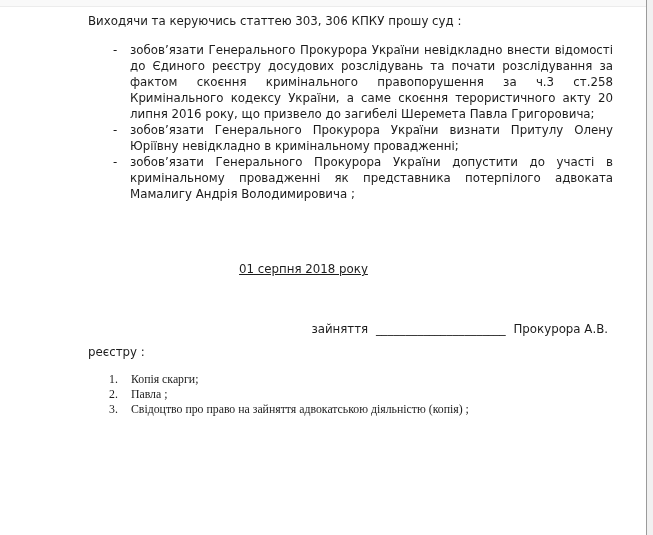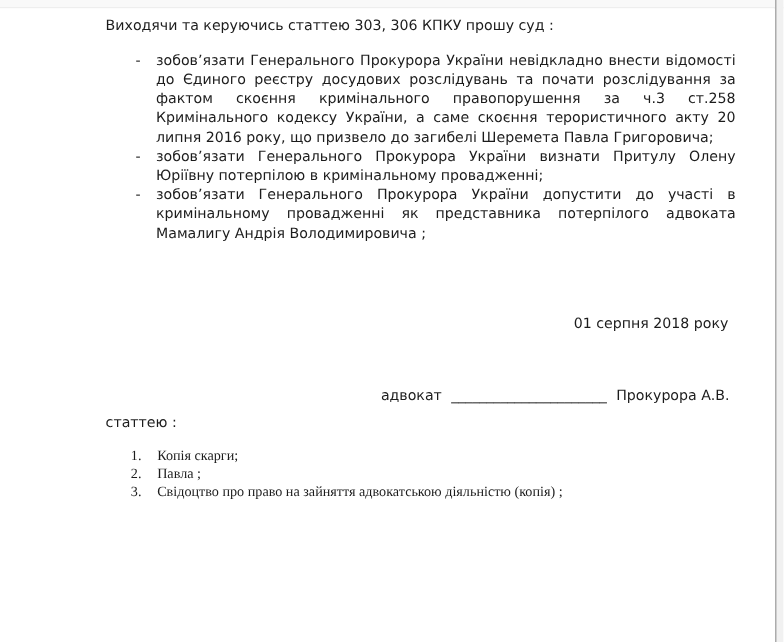--- a/index.html
+++ b/index.html
@@ -58,23 +58,24 @@
     text-align: justify;
   }
   .bullet .marker {
     position: absolute;
     left: 0;
     top: 0;
   }
   .date-line {
     margin-top: 59px;
     margin-right: 38px;
-    text-align: right;
+    text-align: center;
     font-size: 11.8px;
     line-height: 16px;
+    text-decoration: underline;
   }
   .signature-line {
     margin-top: 44px;
     margin-right: 37px;
     text-align: right;
     font-size: 11.8px;
     line-height: 16px;
   }
   .signature-line .underline {
     margin: 0 4px;
@@ -109,37 +110,37 @@
 
   <p class="intro">Виходячи та керуючись статтею 303, 306 КПКУ прошу суд :</p>
 
   <div class="petition">
     <div class="bullet">
       <span class="marker">-</span>
       <span>зобов’язати Генерального Прокурора України невідкладно внести відомості до Єдиного реєстру досудових розслідувань та почати розслідування за фактом скоєння кримінального правопорушення за ч.3 ст.258 Кримінального кодексу України, а саме скоєння терористичного акту 20 липня 2016 року, що призвело до загибелі Шеремета Павла Григоровича;</span>
     </div>
     <div class="bullet">
       <span class="marker">-</span>
-      <span>зобов’язати Генерального Прокурора України визнати Притулу Олену Юріївну потерпілою в кримінальному провадженні;</span>
+      <span>зобов’язати Генерального Прокурора України визнати Притулу Олену Юріївну невідкладно в кримінальному провадженні;</span>
     </div>
     <div class="bullet">
       <span class="marker">-</span>
       <span>зобов’язати Генерального Прокурора України допустити до участі в кримінальному провадженні як представника потерпілого адвоката Мамалигу Андрія Володимировича ;</span>
     </div>
   </div>
 
   <div class="date-line">01 серпня 2018 року</div>
 
   <div class="signature-line">
-    <span>адвокат</span>
+    <span>зайняття</span>
     <span class="underline">______________________</span>
     <span>Прокурора А.В.</span>
   </div>
 
-  <div class="attachments-label">статтею :</div>
+  <div class="attachments-label">реєстру :</div>
 
   <div class="attachments">
     <div class="attachment-item">
       <span class="num">1.</span>
       <span>Копія скарги;</span>
     </div>
     <div class="attachment-item">
       <span class="num">2.</span>
       <span>Павла ;</span>
     </div>

